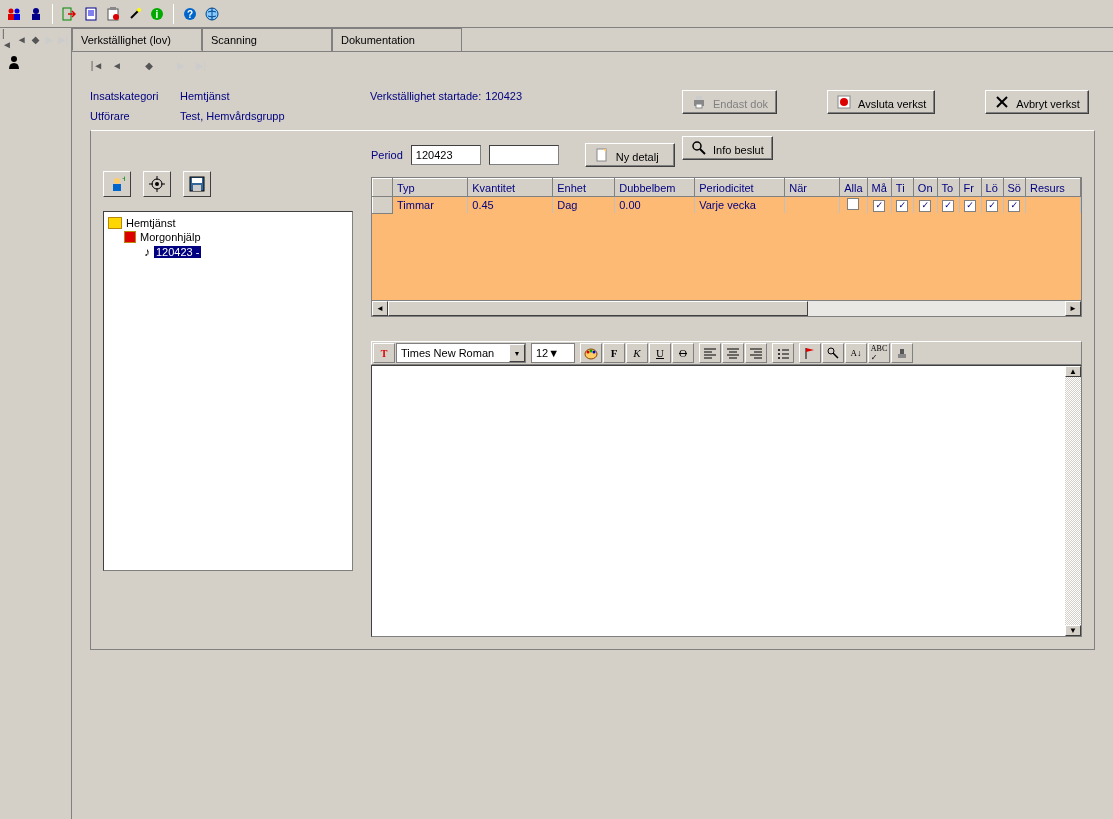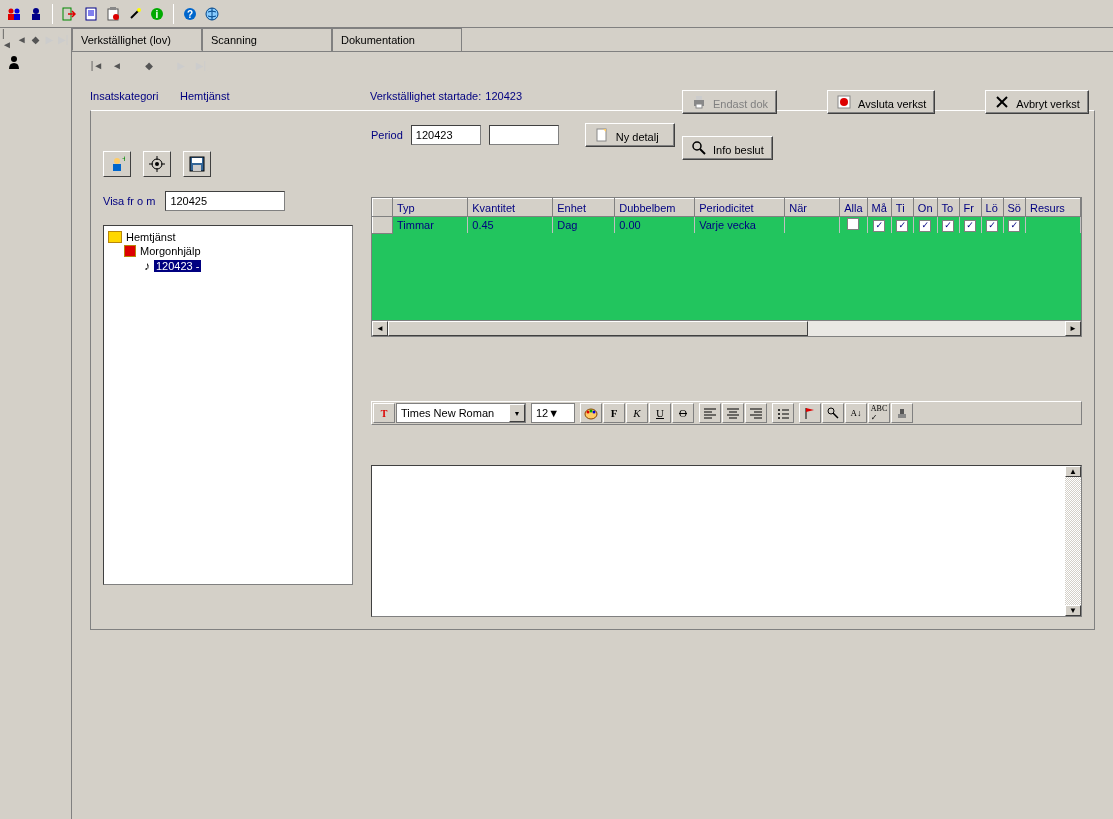--- a/index.html
+++ b/index.html
@@ -200,21 +200,20 @@
   display: flex;
   gap: 18px;
 }
 .left-col {
   width: 250px;
 }
 .right-col {
   flex: 1;
   display: flex;
   flex-direction: column;
-  gap: 40px;
 }
 .period-row {
   display: flex;
   align-items: center;
   gap: 8px;
   margin-bottom: 10px;
 }
 .period-row label {
   color: #000080;
 }
@@ -281,21 +280,21 @@
   background: #d00;
   width: 12px;
 }
 .selected-node {
   background: #000080;
   color: #fff;
   padding: 0 2px;
 }
 .grid-container {
   border: 1px solid #808080;
-  background: #22c55e;
+  background: #fdba74;
   height: 140px;
   position: relative;
   overflow: hidden;
 }
 .grid-table {
   width: 100%;
   border-collapse: collapse;
   font-size: 11px;
 }
 .grid-table th {
@@ -561,20 +560,24 @@
 
     <div class="content-body">
       <div class="info-row">
         <span class="info-label">Insatskategori</span>
         <span class="info-value">Hemtjänst</span>
         <span style="width:10px"></span>
         <span>Verkställighet startade:</span>
         <span style="width:4px"></span>
         <span>120423</span>
       </div>
+      <div class="info-row">
+        <span class="info-label">Utförare</span>
+        <span class="info-value">Test, Hemvårdsgrupp</span>
+      </div>
 
       <div class="action-buttons">
         <button class="win-btn disabled">
           <span class="btn-icon">
               <svg width="14" height="14">
                 <rect x="2" y="5" width="10" height="6" fill="#888"></rect>
                 <rect x="4" y="1" width="6" height="4" fill="#ccc"></rect>
                 <rect x="4" y="9" width="6" height="4" fill="#fff" stroke="#888"></rect>
               </svg>
             </span>
@@ -633,24 +636,20 @@
                   <line x1="12" y1="8" x2="16" y2="8" stroke="#000"></line>
                 </svg>
               </button>
             <button class="icon-btn">
                 <svg width="16" height="16">
                   <rect x="1" y="1" width="14" height="14" fill="#369" stroke="#000"></rect>
                   <rect x="3" y="2" width="10" height="5" fill="#fff"></rect>
                   <rect x="4" y="9" width="8" height="6" fill="#ccc"></rect>
                 </svg>
               </button>
-          </div>
-          <div class="visa-row">
-            <label>Visa fr o m</label>
-            <input class="text-input" style="width: 120px;" value="120425">
           </div>
           <div class="tree-box">
             <div class="tree-item">
               <span class="tree-icon"></span>
               <span>Hemtjänst</span>
             </div>
             <div class="tree-item lvl1">
               <span class="tree-icon file"></span>
               <span>Morgonhjälp</span>
             </div>

